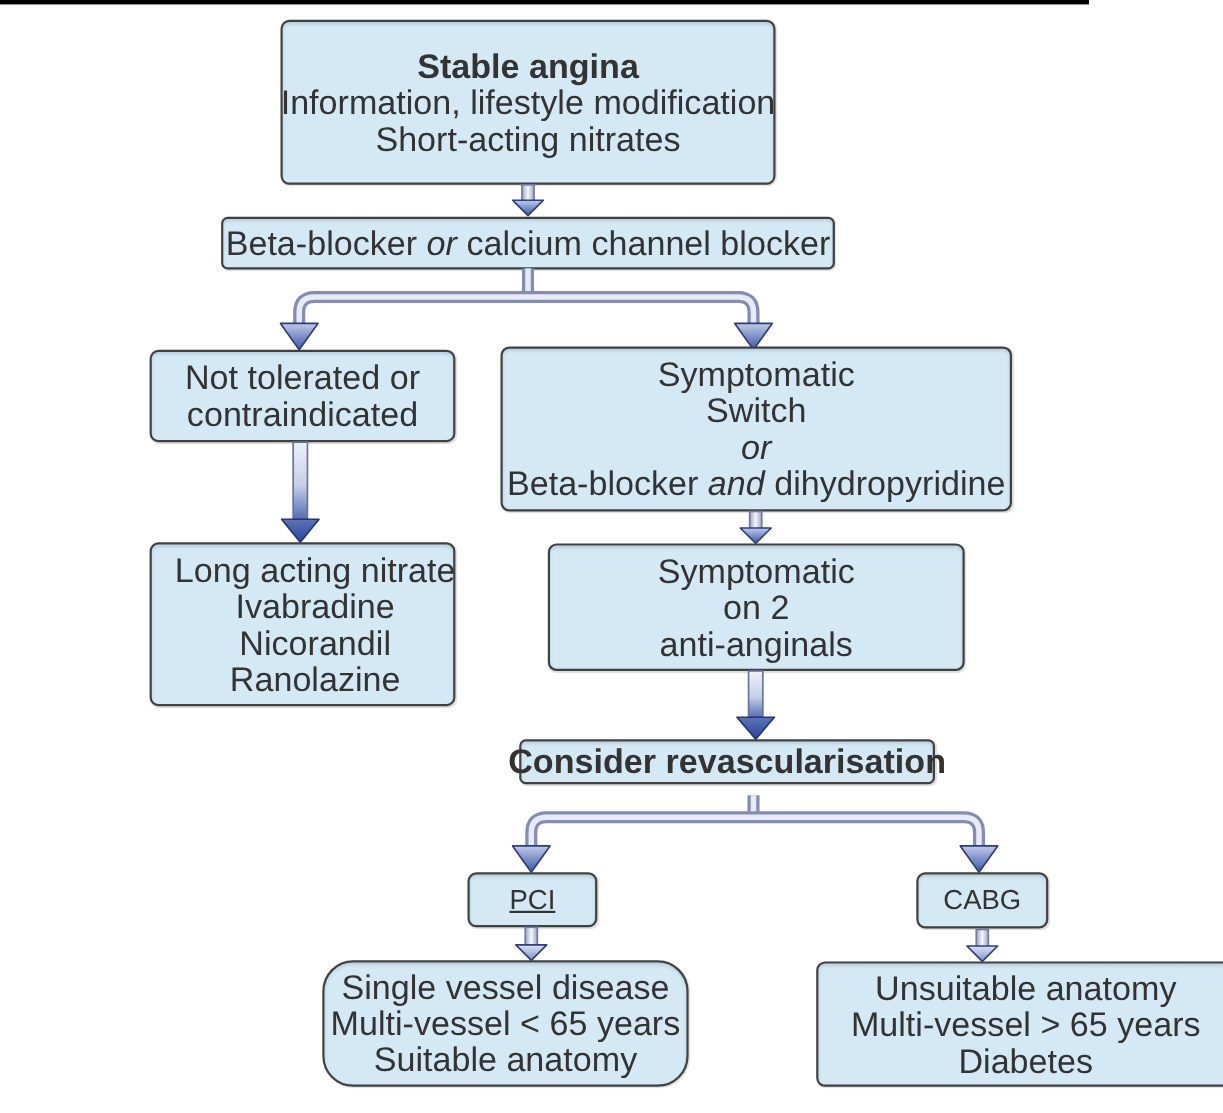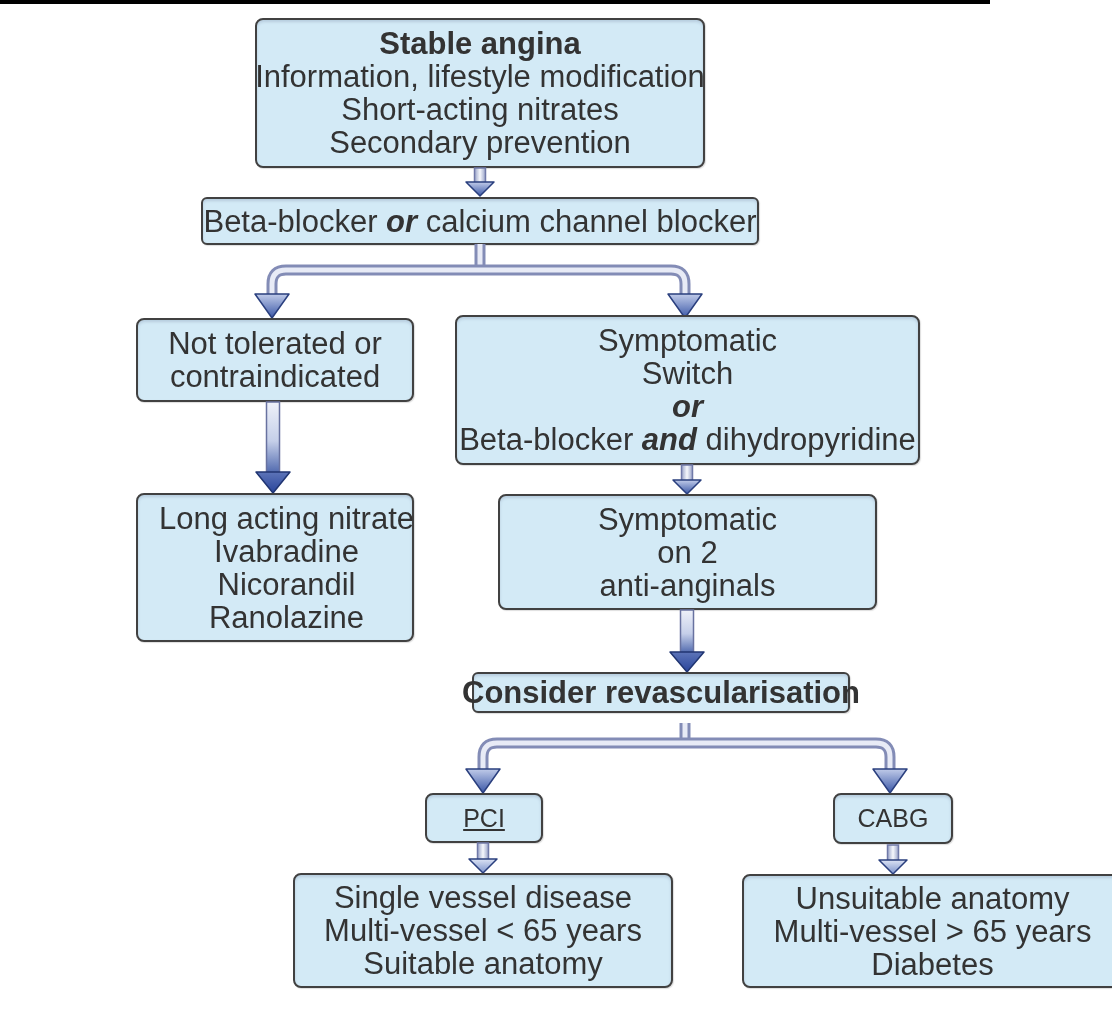--- a/index.html
+++ b/index.html
@@ -13,21 +13,21 @@
     position:absolute;box-sizing:border-box;
     background:var(--box-fill,#d3eaf6);
     border:2.5px solid var(--box-border,#414141);
     border-radius:8px;
     display:flex;flex-direction:column;align-items:center;justify-content:center;
     text-align:center;font-size:31px;line-height:33px;
     box-shadow:inset 0 2px 3px rgba(110,130,160,.28), 1px 1px 1px rgba(120,120,120,.25);
   }
   .box .ln{white-space:nowrap;}
   .bold{font-weight:bold;}
-  .bi{font-weight:bold;font-style:italic;}
+  .bi{font-weight:normal;font-style:italic;}
   .arrow{position:absolute;}
   svg{display:block;overflow:visible;}
 </style>
 </head>
 <body>
 
 <div class="canvas">
 
   <svg width="0" height="0" aria-hidden="true">
     <defs>
@@ -55,21 +55,20 @@
       </linearGradient>
     </defs>
   </svg>
 
   <div class="top-rule"></div>
 
   <div class="box" style="left:255px;top:18px;width:450px;height:150px;">
     <div class="ln bold">Stable angina</div>
     <div class="ln">Information, lifestyle modification</div>
     <div class="ln">Short-acting nitrates</div>
-    <div class="ln">Secondary prevention</div>
   </div>
 
   <svg class="arrow" style="left:460px;top:168px;" width="40" height="29">
     <rect x="14.5" y="0" width="11" height="15" fill="url(#shaftH)" stroke="#7079a8" stroke-width="1.5"></rect>
     <polygon points="6,14 34,14 20,28" fill="url(#headMid)" stroke="#2a3f7e" stroke-width="1.5" stroke-linejoin="round"></polygon>
   </svg>
 
   <div class="box" style="left:201px;top:197px;width:558px;height:48px;border-radius:6px;">
     <div class="ln"><span>Beta-blocker </span><span class="bi">or</span><span> calcium channel blocker</span></div>
   </div>
@@ -147,21 +146,21 @@
   <svg class="arrow" style="left:463px;top:843px;" width="40" height="31">
     <rect x="14.5" y="0" width="11" height="17" fill="url(#shaftH)" stroke="#7079a8" stroke-width="1.5"></rect>
     <polygon points="6,16 34,16 20,30" fill="url(#headLight)" stroke="#2a3f7e" stroke-width="1.5" stroke-linejoin="round"></polygon>
   </svg>
 
   <svg class="arrow" style="left:873px;top:845px;" width="40" height="30">
     <rect x="14.5" y="0" width="11" height="16" fill="url(#shaftH)" stroke="#7079a8" stroke-width="1.5"></rect>
     <polygon points="6,15 34,15 20,29" fill="url(#headLight)" stroke="#2a3f7e" stroke-width="1.5" stroke-linejoin="round"></polygon>
   </svg>
 
-  <div class="box" style="left:293px;top:873px;width:380px;height:115px;">
+  <div class="box" style="left:293px;top:873px;width:333px;height:115px;border-radius:28px;">
     <div class="ln">Single vessel disease</div>
     <div class="ln">Multi-vessel &lt; 65 years</div>
     <div class="ln">Suitable anatomy</div>
   </div>
 
   <div class="box" style="left:742px;top:874px;width:381px;height:114px;">
     <div class="ln">Unsuitable anatomy</div>
     <div class="ln">Multi-vessel &gt; 65 years</div>
     <div class="ln">Diabetes</div>
   </div>

